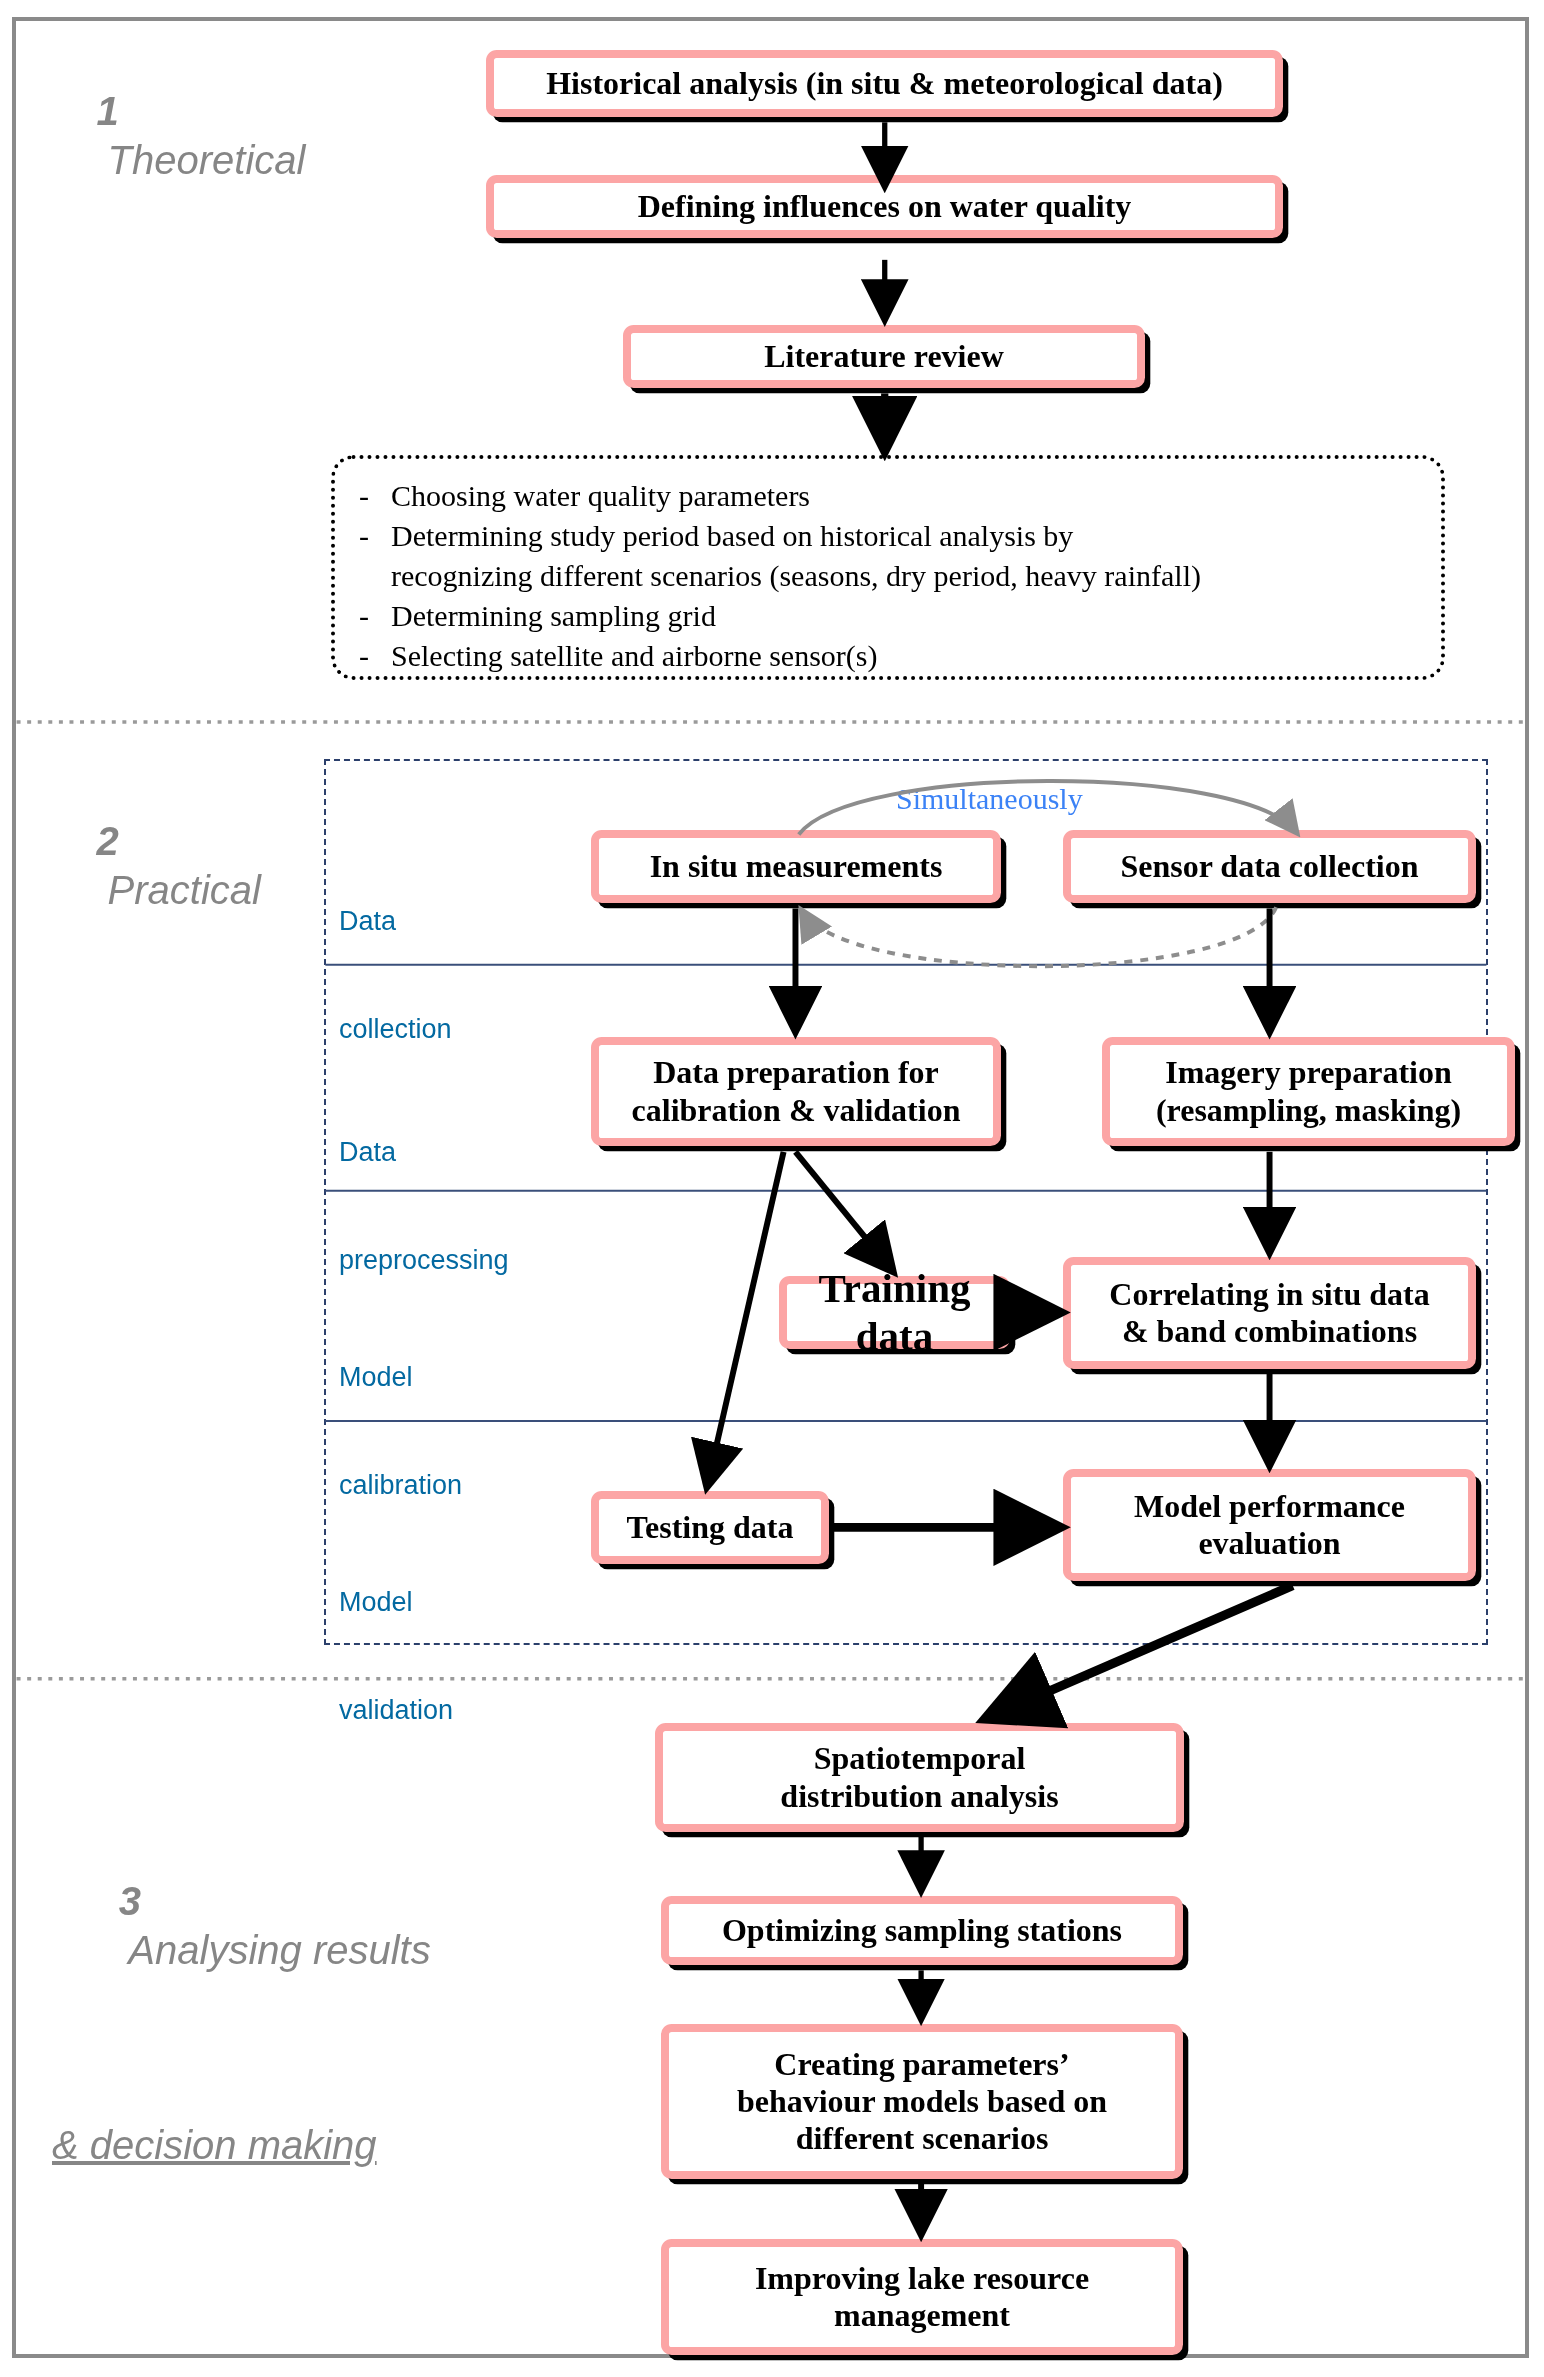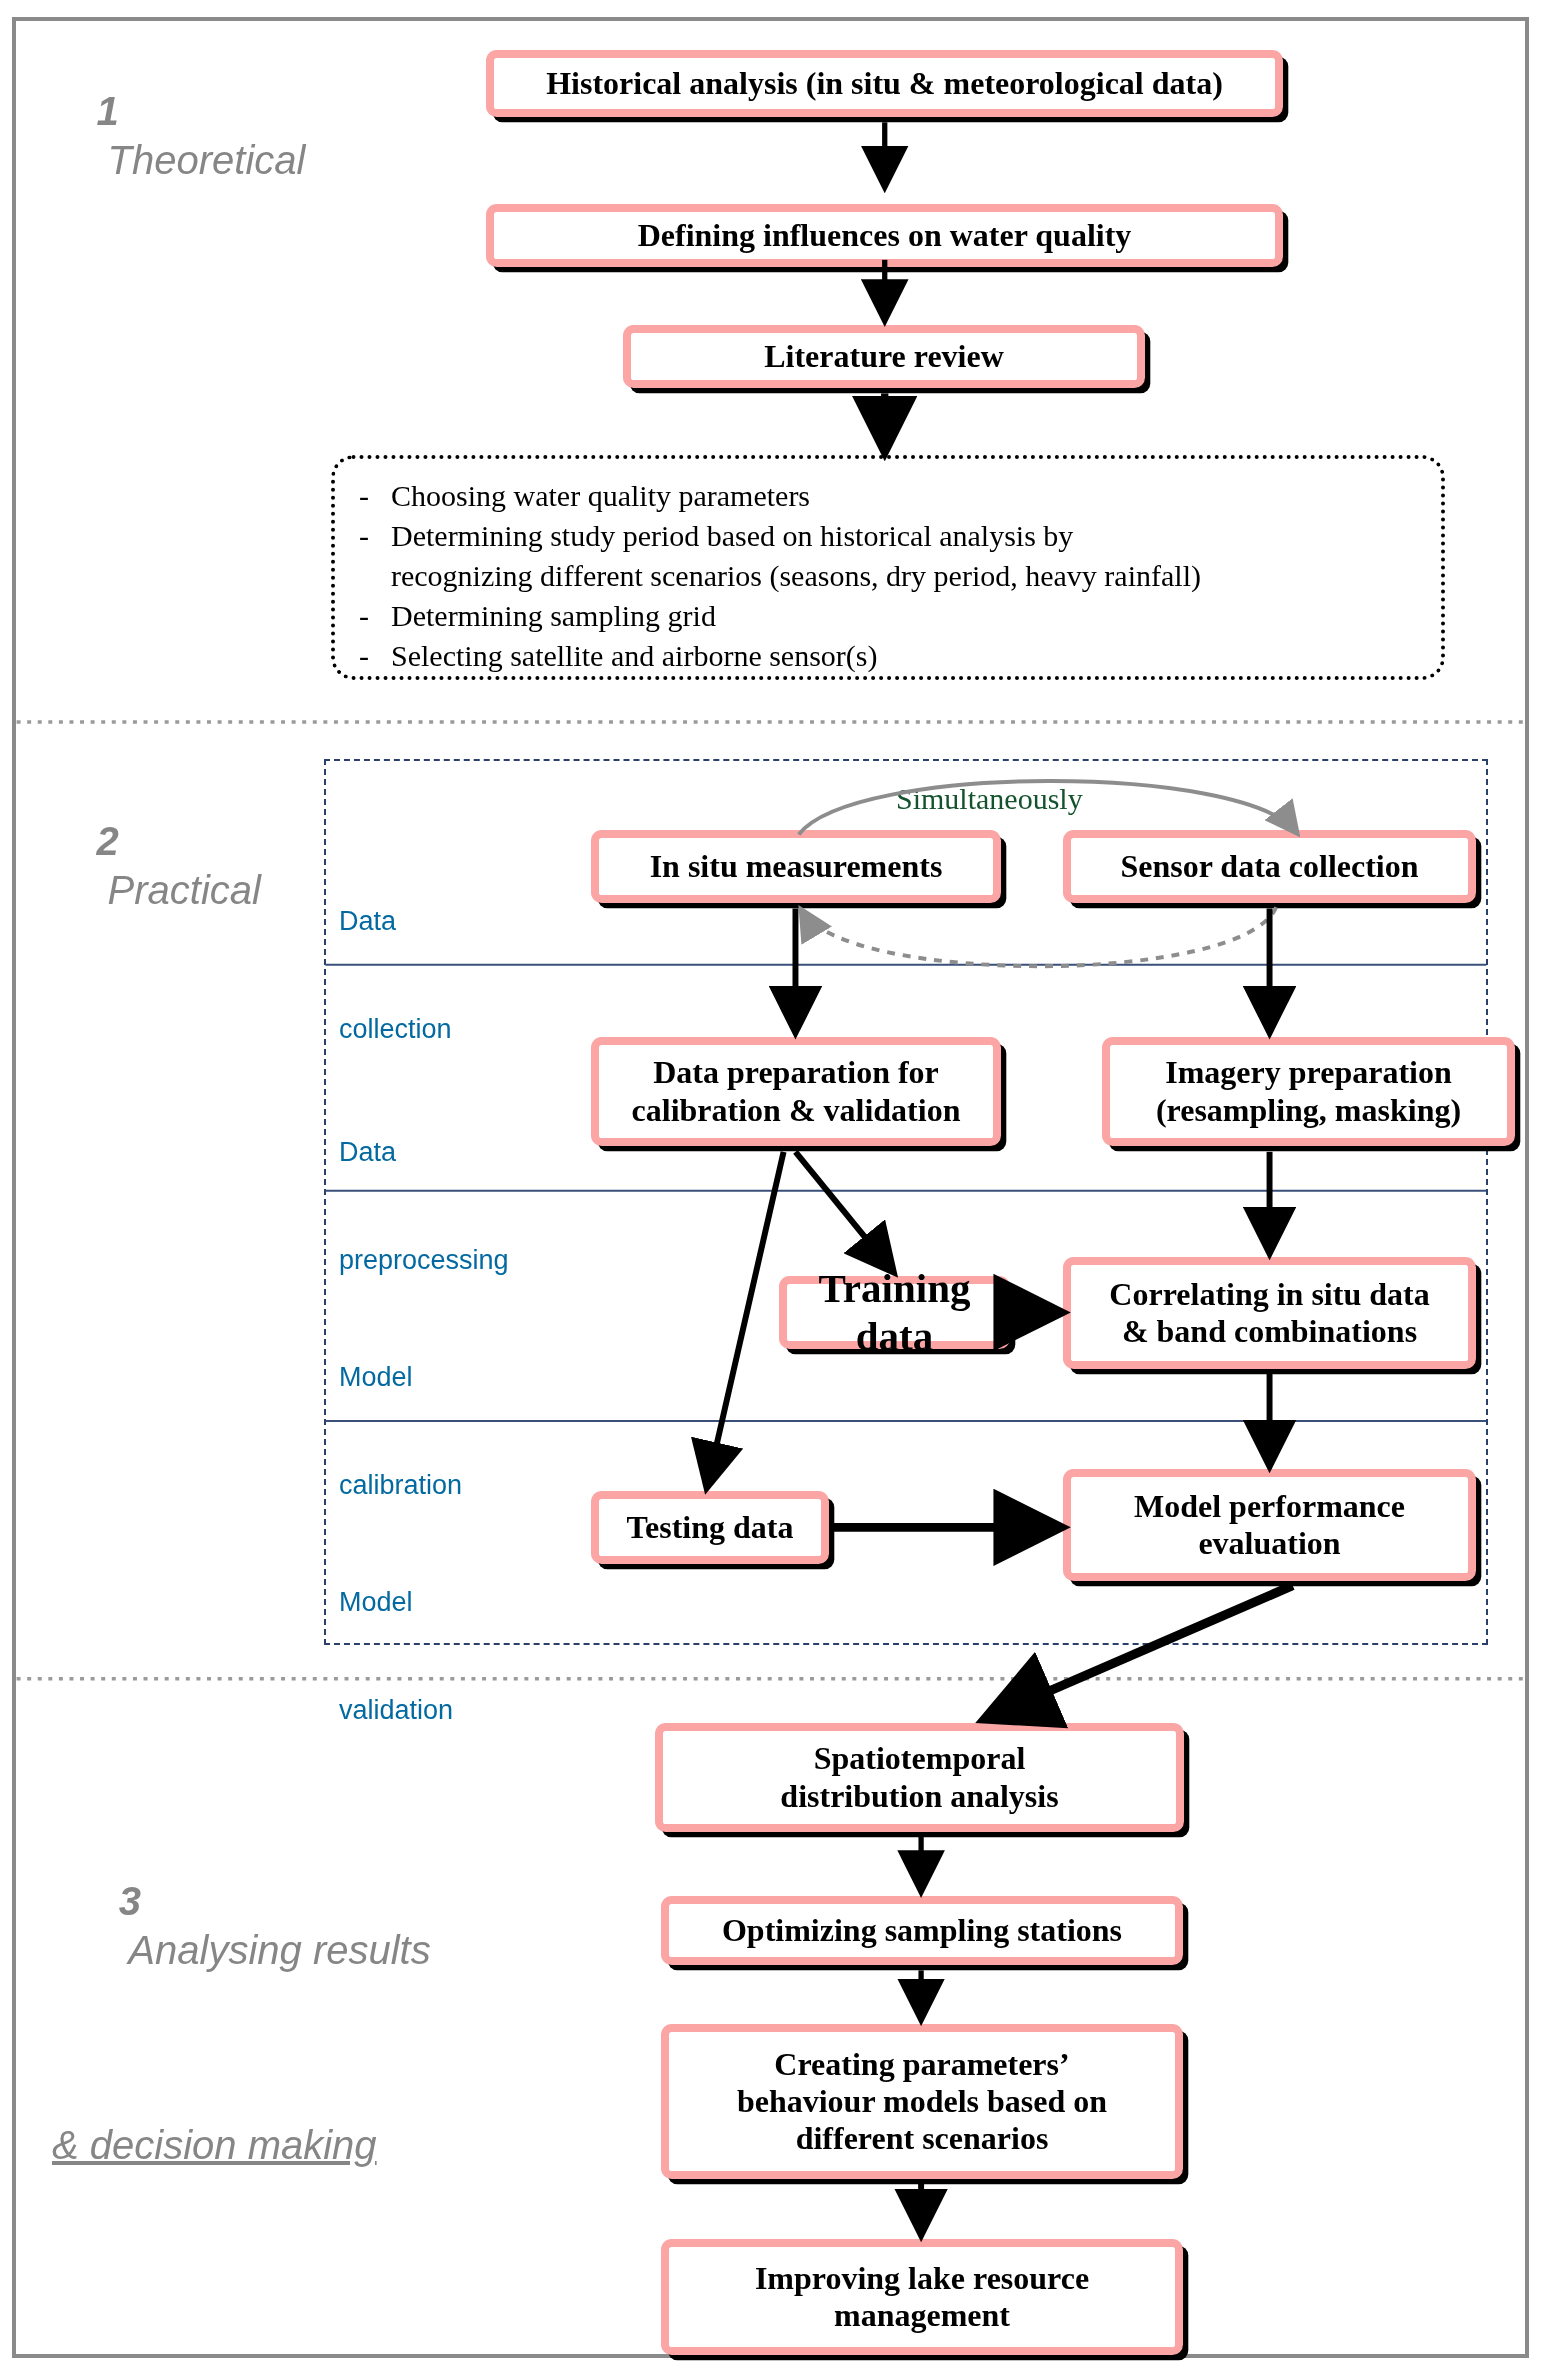--- a/index.html
+++ b/index.html
@@ -20,21 +20,21 @@
         padding:2.6px 6.6px;}
   .listbox{position:absolute;background:#fff;border:4.6px dotted #000;border-radius:22.5px;
            box-sizing:border-box;padding:17px 22.5px 13.2px 20px;}
   .listbox ul{list-style:none;margin:0;padding:0;}
   .listbox li{font-family:"Liberation Serif",serif;font-size:30px;line-height:1.33;
               color:#000;white-space:pre;position:relative;padding-left:36px;}
   .listbox li .dash{position:absolute;left:4px;top:0;}
   .listbox li.cont{padding-left:36px;}
   .dashbox{position:absolute;border:2.6px dashed #2b3f6b;box-sizing:border-box;background:transparent;}
   .sim-label{position:absolute;font-family:"Liberation Serif",serif;font-size:30px;
-             color:#14532d;white-space:pre;}
+             color:#3b82f6;white-space:pre;}
 </style>
 </head>
 <body>
 
 <div id="page">
   <div id="frame"></div>
 
   <div class="sec-head" style="left:52px;top:38px;">
     <b>1</b>
     <span> <span>Theoretical</span></span>
@@ -50,21 +50,21 @@
       <b>3</b>
       <span> <span>Analysing results</span></span>
     </div>
     <div style="white-space:pre;text-decoration:underline;">&amp; decision making</div>
   </div>
 
   <div class="node" style="left:486px;top:50px;width:797px;height:67px;font-size:32px;">
     <span>Historical analysis (in situ &amp; meteorological data)</span>
   </div>
 
-  <div class="node" style="left:486px;top:204px;width:797px;height:63px;font-size:32px;">
+  <div class="node" style="left:486px;top:175px;width:797px;height:63px;font-size:32px;">
     <span>Defining influences on water quality</span>
   </div>
 
   <div class="node" style="left:623px;top:325px;width:522px;height:63px;font-size:32px;">
     <span>Literature review</span>
   </div>
 
   <div class="listbox" style="left:331px;top:455px;width:1114px;height:225px;">
     <ul>
       <li><span class="dash">-</span><span>Choosing water quality parameters</span></li>

